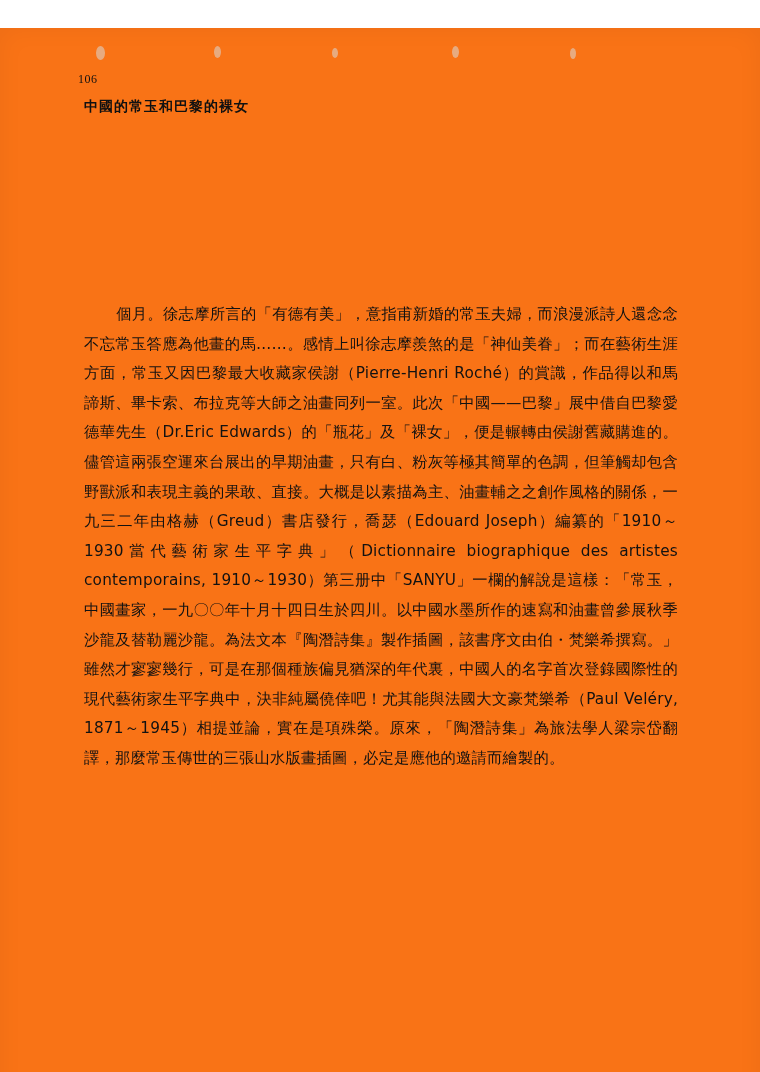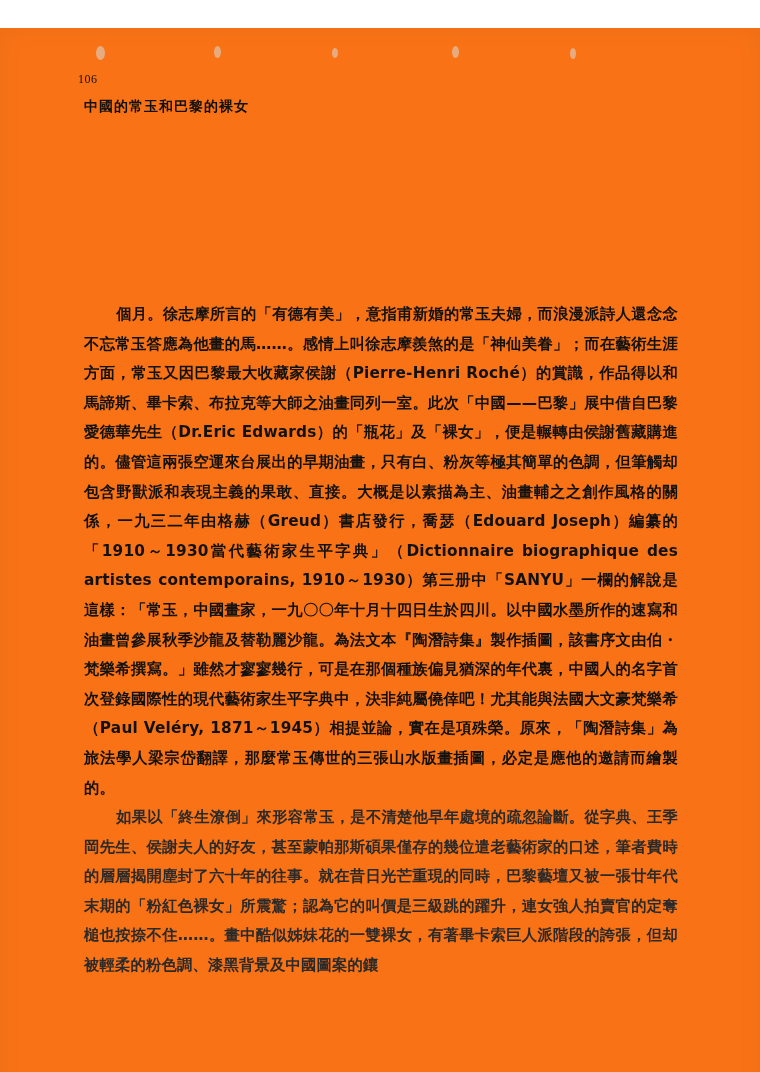--- a/index.html
+++ b/index.html
@@ -54,21 +54,20 @@
     color: #121212;
     font-family: "DejaVu Sans", sans-serif;
     letter-spacing: 0.2px;
   }
   .body-text p {
     margin: 0;
     padding: 0;
   }
   .body-text p.indent {
     text-indent: 2.1em;
-    font-weight: bold;
   }
   .faded {
     color: #2a2a2a;
   }
   .smudge {
     position: absolute;
     background: #d8d8d8;
     opacity: 0.55;
     border-radius: 50%;
   }
@@ -95,17 +94,16 @@
   <div class="smudge s3"></div>
   <div class="smudge s4"></div>
   <div class="smudge s5"></div>
 
   <div class="page-number">106</div>
 
   <div class="running-head">中國的常玉和巴黎的裸女</div>
 
   <div class="body-text">
     <p class="indent">個月。徐志摩所言的「有德有美」，意指甫新婚的常玉夫婦，而浪漫派詩人還念念不忘常玉答應為他畫的馬……。感情上叫徐志摩羨煞的是「神仙美眷」；而在藝術生涯方面，常玉又因巴黎最大收藏家侯謝（Pierre-Henri Roché）的賞識，作品得以和馬諦斯、畢卡索、布拉克等大師之油畫同列一室。此次「中國——巴黎」展中借自巴黎愛德華先生（Dr.Eric Edwards）的「瓶花」及「裸女」，便是輾轉由侯謝舊藏購進的。儘管這兩張空運來台展出的早期油畫，只有白、粉灰等極其簡單的色調，但筆觸却包含野獸派和表現主義的果敢、直接。大概是以素描為主、油畫輔之之創作風格的關係，一九三二年由格赫（Greud）書店發行，喬瑟（Edouard Joseph）編纂的「1910～1930當代藝術家生平字典」（Dictionnaire biographique des artistes contemporains, 1910～1930）第三册中「SANYU」一欄的解說是這樣：「常玉，中國畫家，一九〇〇年十月十四日生於四川。以中國水墨所作的速寫和油畫曾參展秋季沙龍及替勒麗沙龍。為法文本『陶潛詩集』製作插圖，該書序文由伯・梵樂希撰寫。」雖然才寥寥幾行，可是在那個種族偏見猶深的年代裏，中國人的名字首次登錄國際性的現代藝術家生平字典中，決非純屬僥倖吧！尤其能與法國大文豪梵樂希（Paul Veléry, 1871～1945）相提並論，實在是項殊榮。原來，「陶潛詩集」為旅法學人梁宗岱翻譯，那麼常玉傳世的三張山水版畫插圖，必定是應他的邀請而繪製的。</p>
-    <p class="indent faded">如果以「終生潦倒」來形容常玉，是不清楚他早年處境的疏忽論斷。從字典、王季岡先生、侯謝夫人的好友，甚至蒙帕那斯碩果僅存的幾位遣老藝術家的口述，筆者費時的層層揭開塵封了六十年的往事。就在昔日光芒重現的同時，巴黎藝壇又被一張廿年代末期的「粉紅色裸女」所震驚；認為它的叫價是三級跳的躍升，連女強人拍賣官的定奪槌也按捺不住……。畫中酷似姊妹花的一雙裸女，有著畢卡索巨人派階段的誇張，但却被輕柔的粉色調、漆黑背景及中國圖案的鑲</p>
   </div>
 
   <div class="edge-shade"></div>
 </div>
 
 </body></html>

